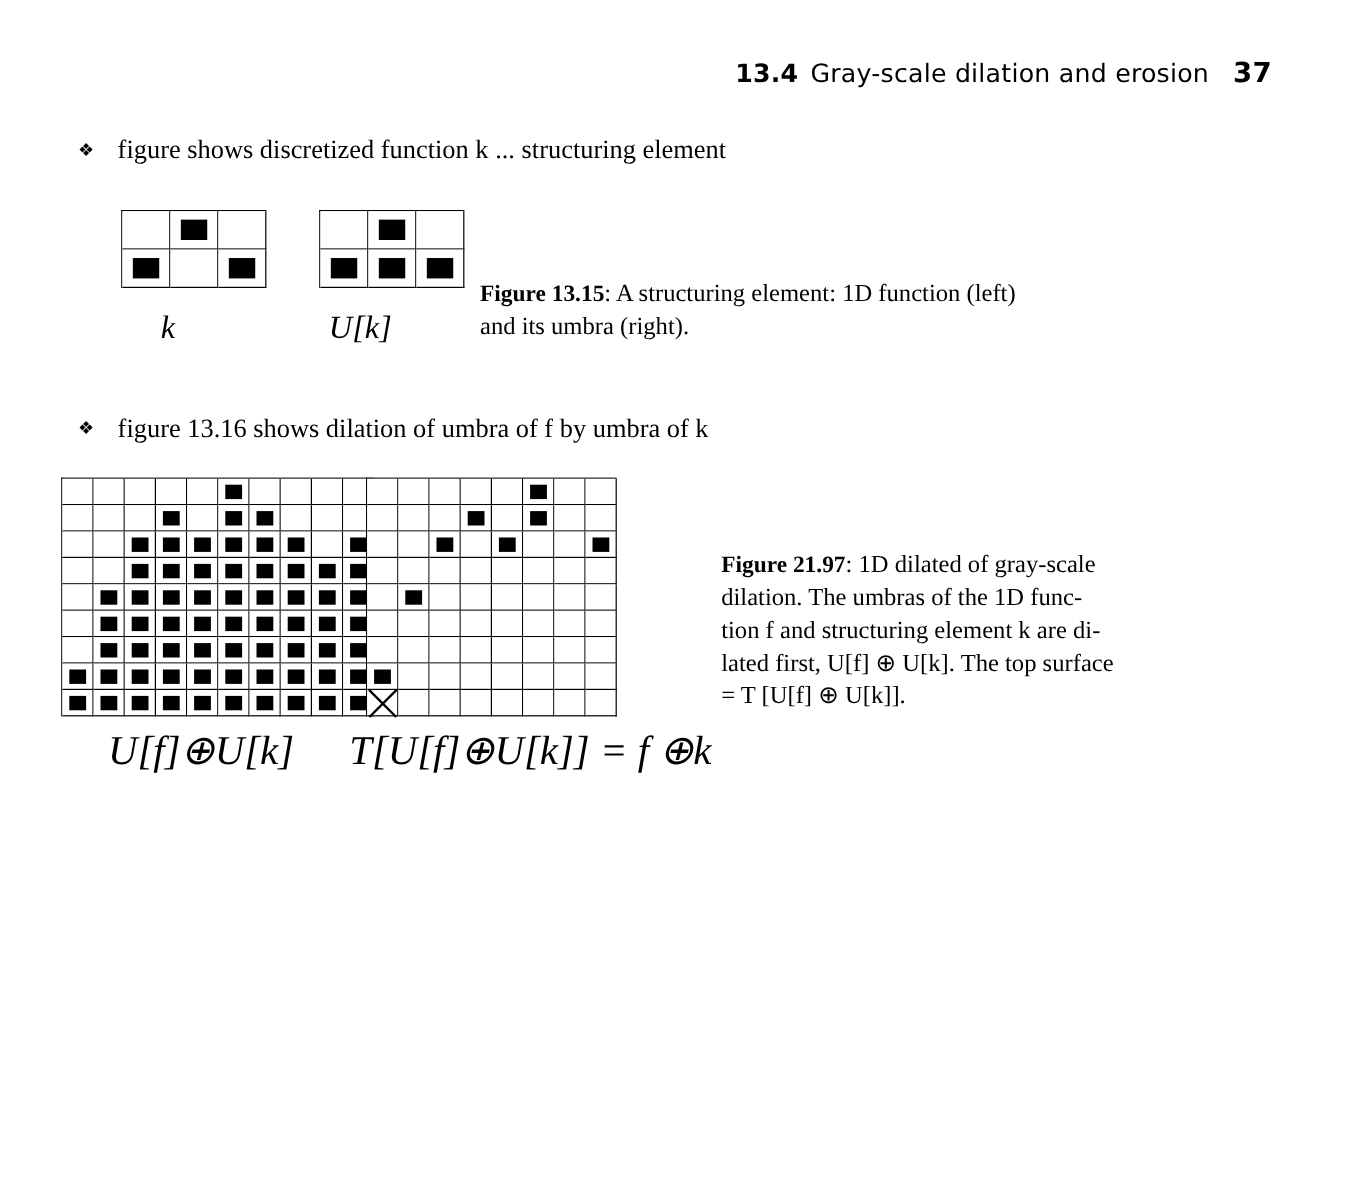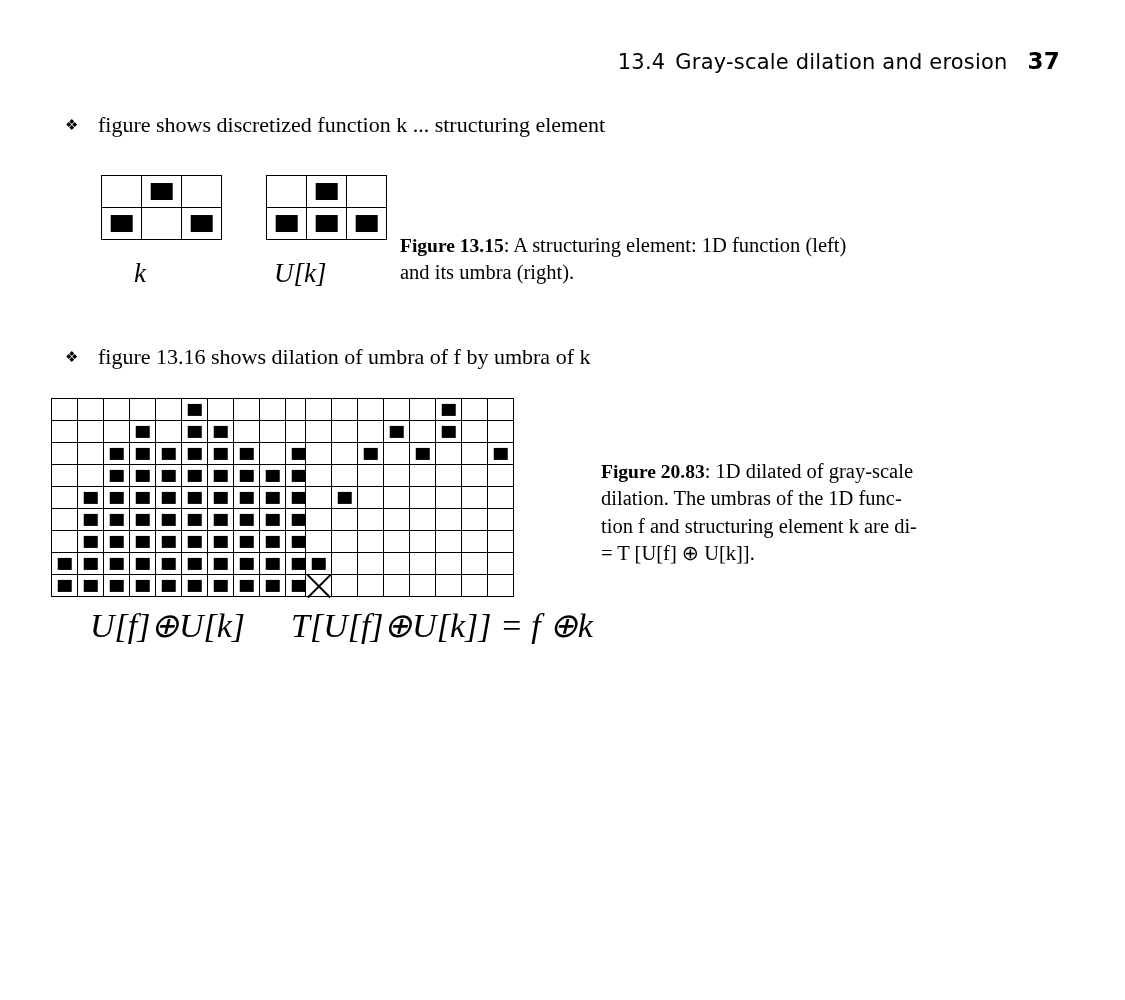--- a/index.html
+++ b/index.html
@@ -20,21 +20,21 @@
   .page-header {
     position: absolute;
     top: 48px;
     left: 0;
     width: 1060px;
     text-align: right;
     font-family: "DejaVu Sans", sans-serif;
     font-size: 21px;
     letter-spacing: 0.2px;
   }
-  .page-header .sec-num { margin-right: 10px; }
+  .page-header .sec-num { margin-right: 10px; font-weight: bold; }
   .page-header .sec-title { }
   .page-header .page-num {
     font-weight: bold;
     font-size: 23px;
     margin-left: 20px;
   }
 
   
   .bullet {
     position: absolute;
@@ -335,17 +335,18 @@
     <div class="cell"></div>
     <div class="cell"></div>
     <div class="cell"></div>
     <div class="cell"></div>
   </div>
 
 <div class="fig-label" id="label-ufuk">U[f]⊕U[k]</div>
 <div class="fig-label" id="label-tuf">T[U[f]⊕U[k]] = f ⊕k</div>
 
 <div class="caption" id="caption-1316">
-  <span class="line"><b>Figure 20.83</b><span>: 1D dilated of gray-scale</span></span>
+  <span class="line"><b>Figure 21.97</b><span>: 1D dilated of gray-scale</span></span>
   <span class="line">dilation. The umbras of the 1D func-</span>
   <span class="line">tion f and structuring element k are di-</span>
+  <span class="line">lated first, U[f] ⊕ U[k]. The top surface</span>
   <span class="line">= T [U[f] ⊕ U[k]].</span>
 </div>
 
 </body></html>

